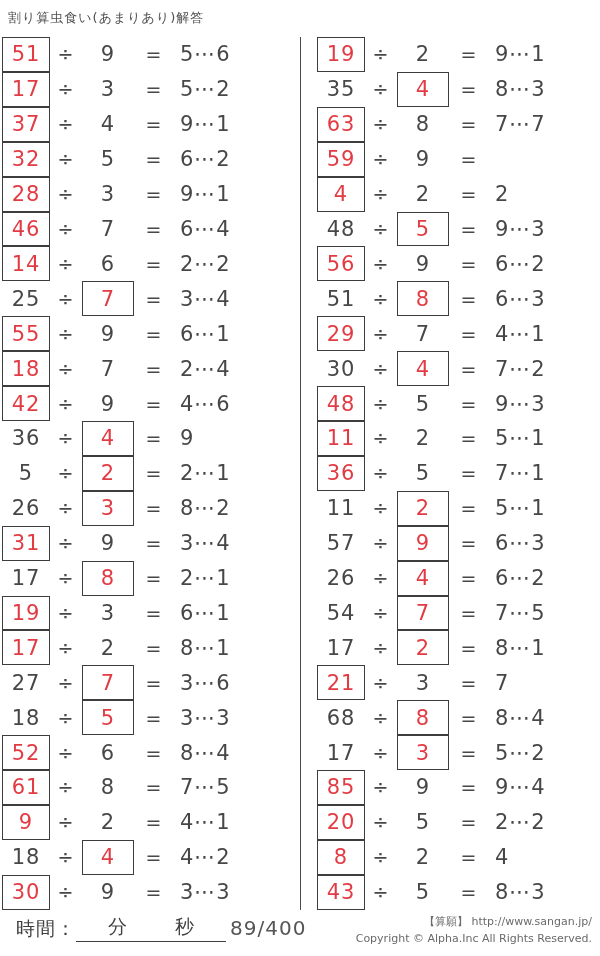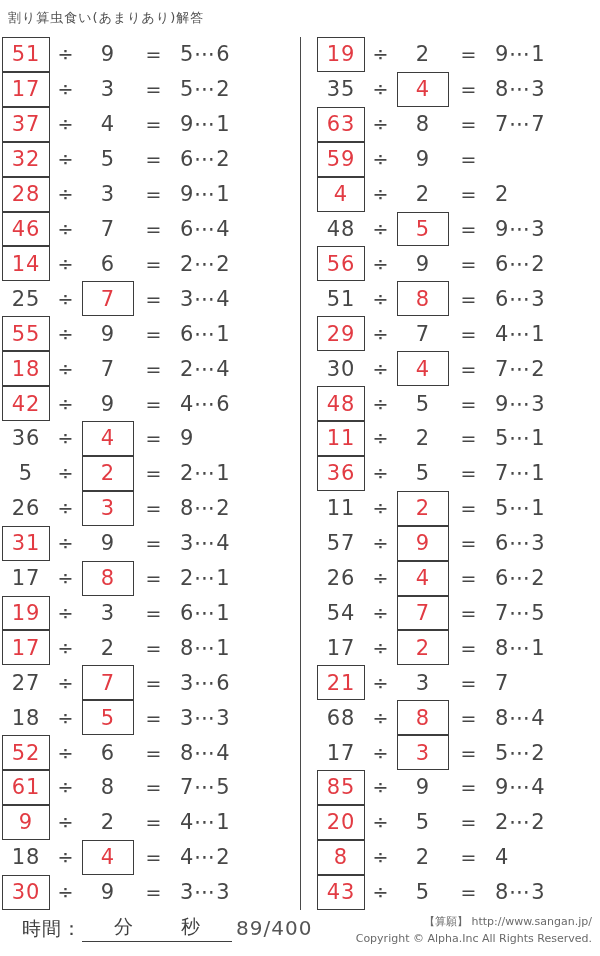--- a/index.html
+++ b/index.html
@@ -21,21 +21,21 @@
   .cell { height:100%; display:flex; align-items:center; justify-content:center;
     font-size:21px; color:#474747; letter-spacing:1px; }
   .cell.dividend { width:48px; }
   .cell.op { width:32px; font-size:19px; }
   .cell.divisor { width:52px; }
   .cell.eq { width:40px; font-size:19px; }
   .cell.result { flex:1; justify-content:flex-start; padding-left:6px; }
   .boxed { border:1.5px solid #3d3d3d; color:#e23b43; background:#fff; }
 
   .footer { height:46px; display:flex; justify-content:space-between;
-    align-items:flex-start; padding:4px 8px 0 22px; }
+    align-items:flex-start; padding:4px 8px 0 16px; }
   .time-block { display:flex; align-items:flex-end; }
   .time-label { font-size:19px; color:#3f3f3f; letter-spacing:1px; }
   .time-blank { width:150px; border-bottom:1.5px solid #3f3f3f; display:flex;
     justify-content:space-around; font-size:19px; color:#3f3f3f; padding:0 8px 1px 8px; }
   .page-num { font-size:20px; color:#555; margin-left:4px; margin-bottom:2px;
     letter-spacing:1px; }
   .copyright { text-align:right; font-size:11px; color:#6a6a6a; line-height:1.5; }
 </style>
 </head>
 <body>

